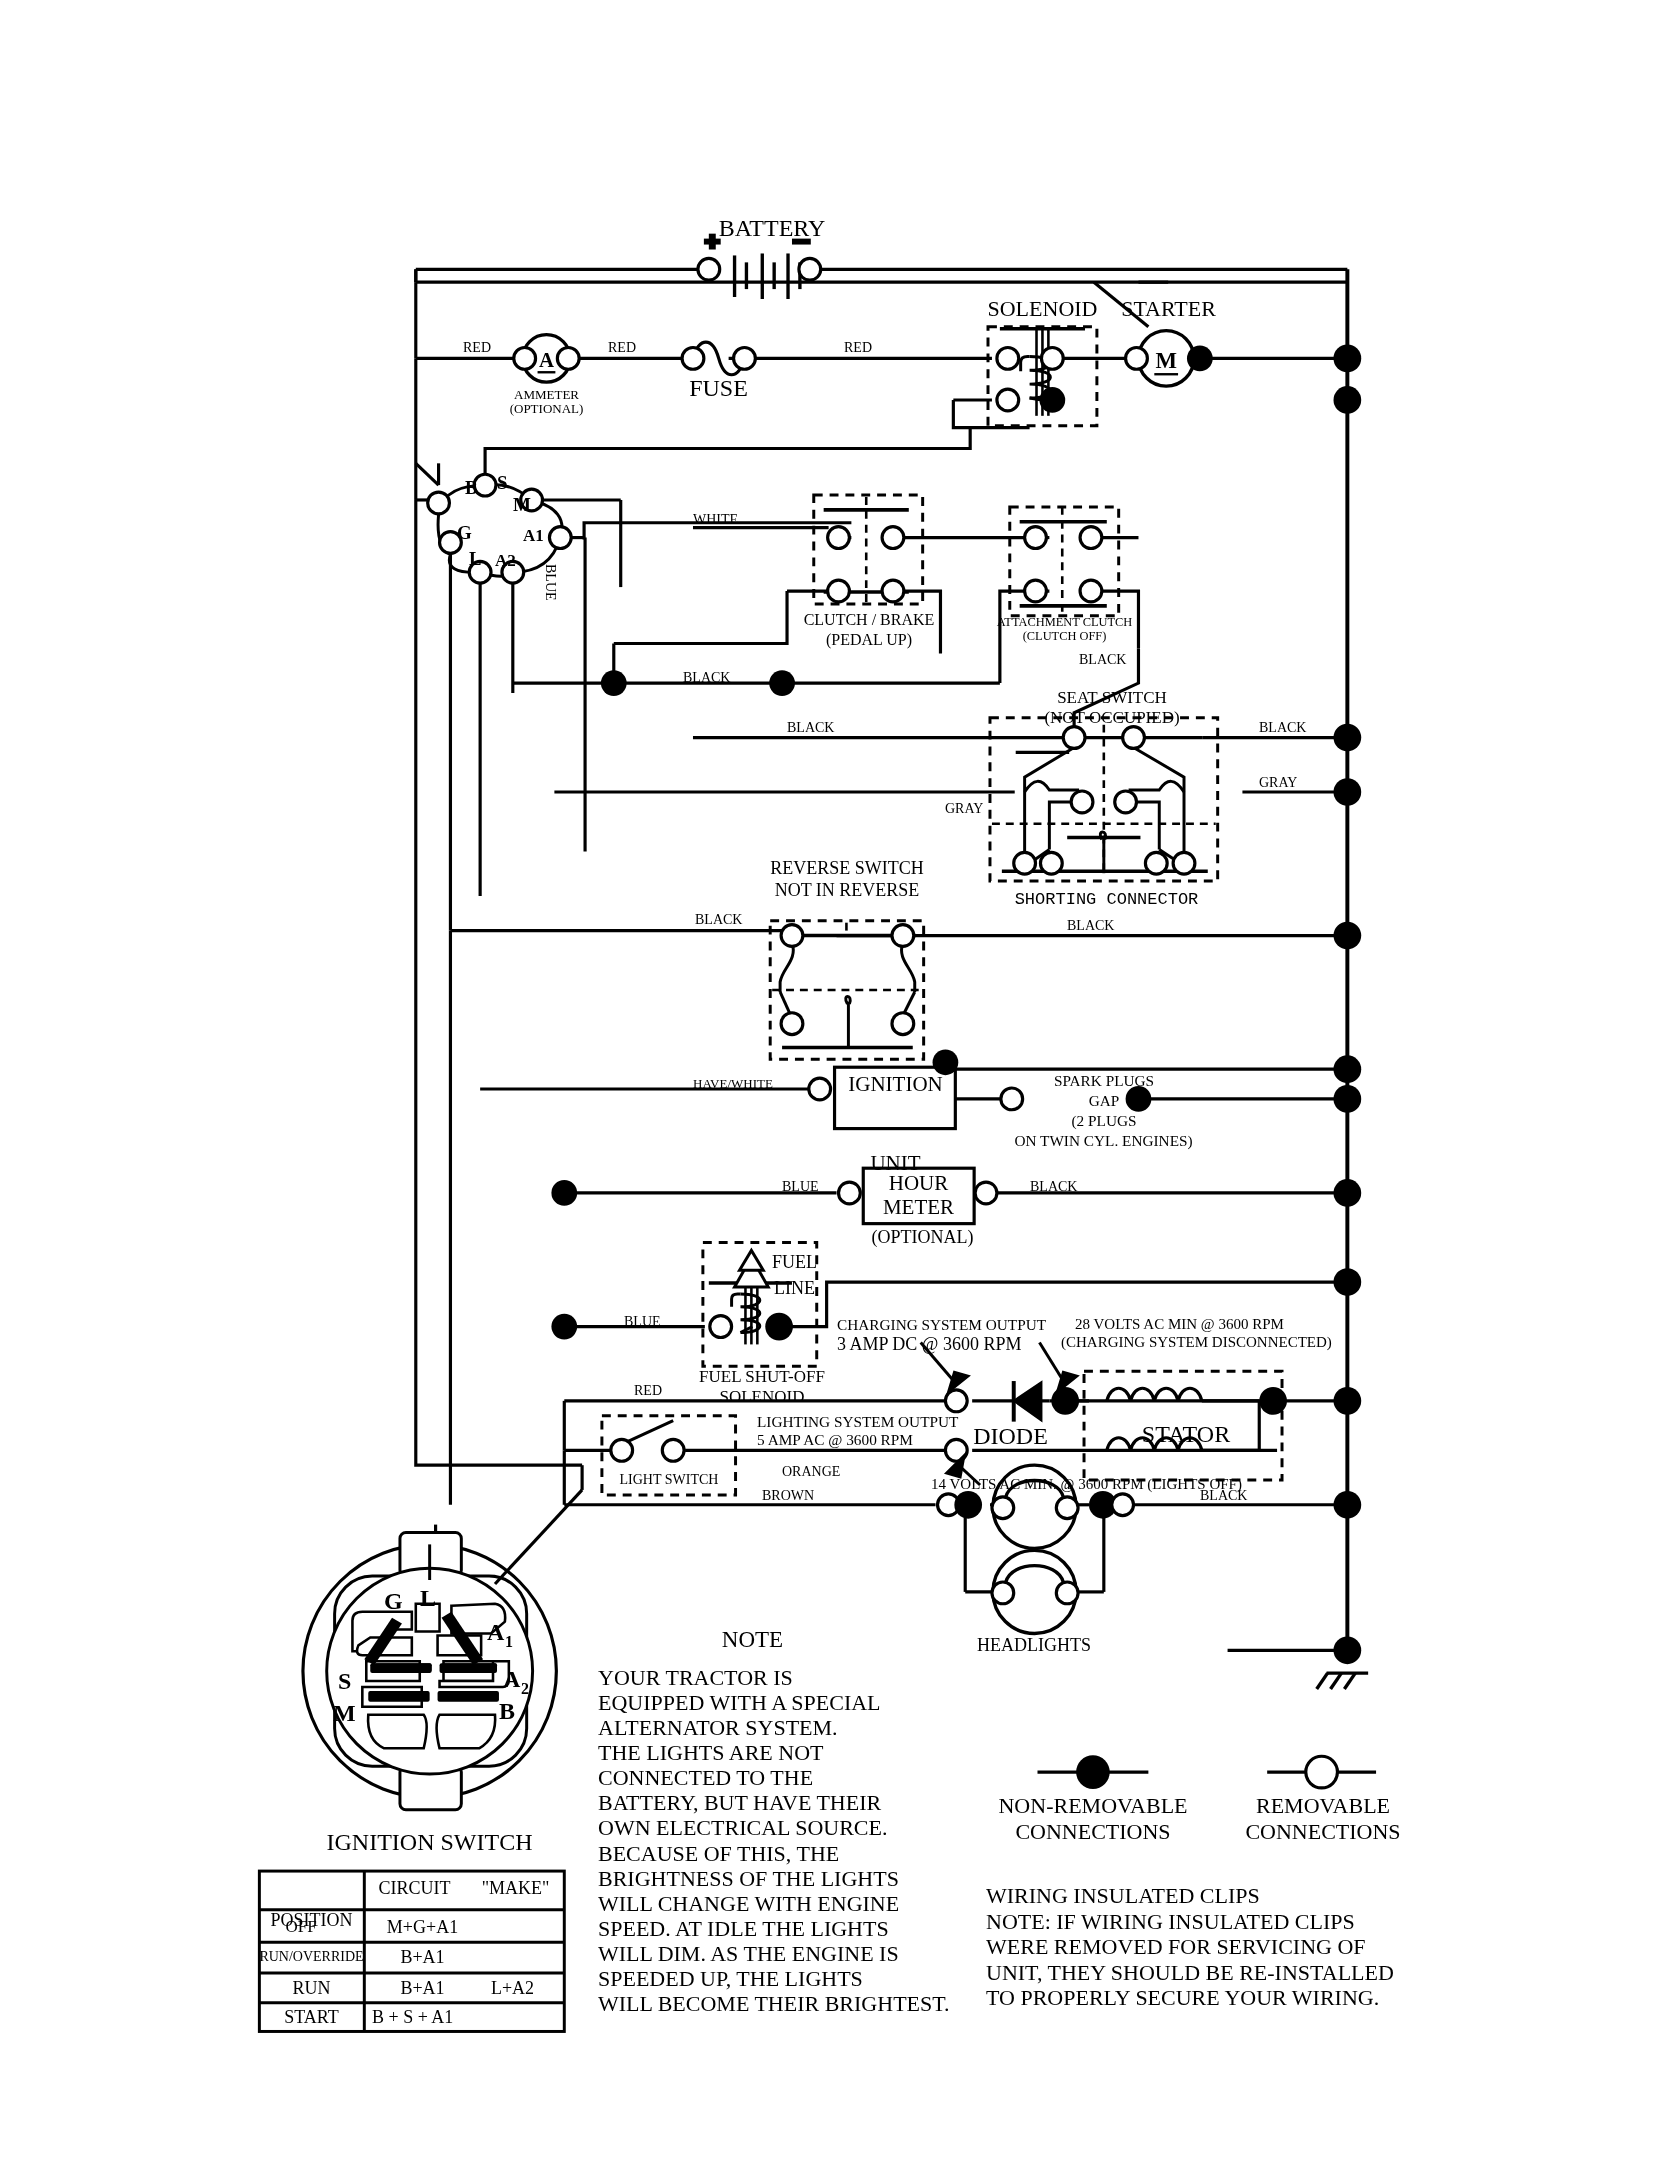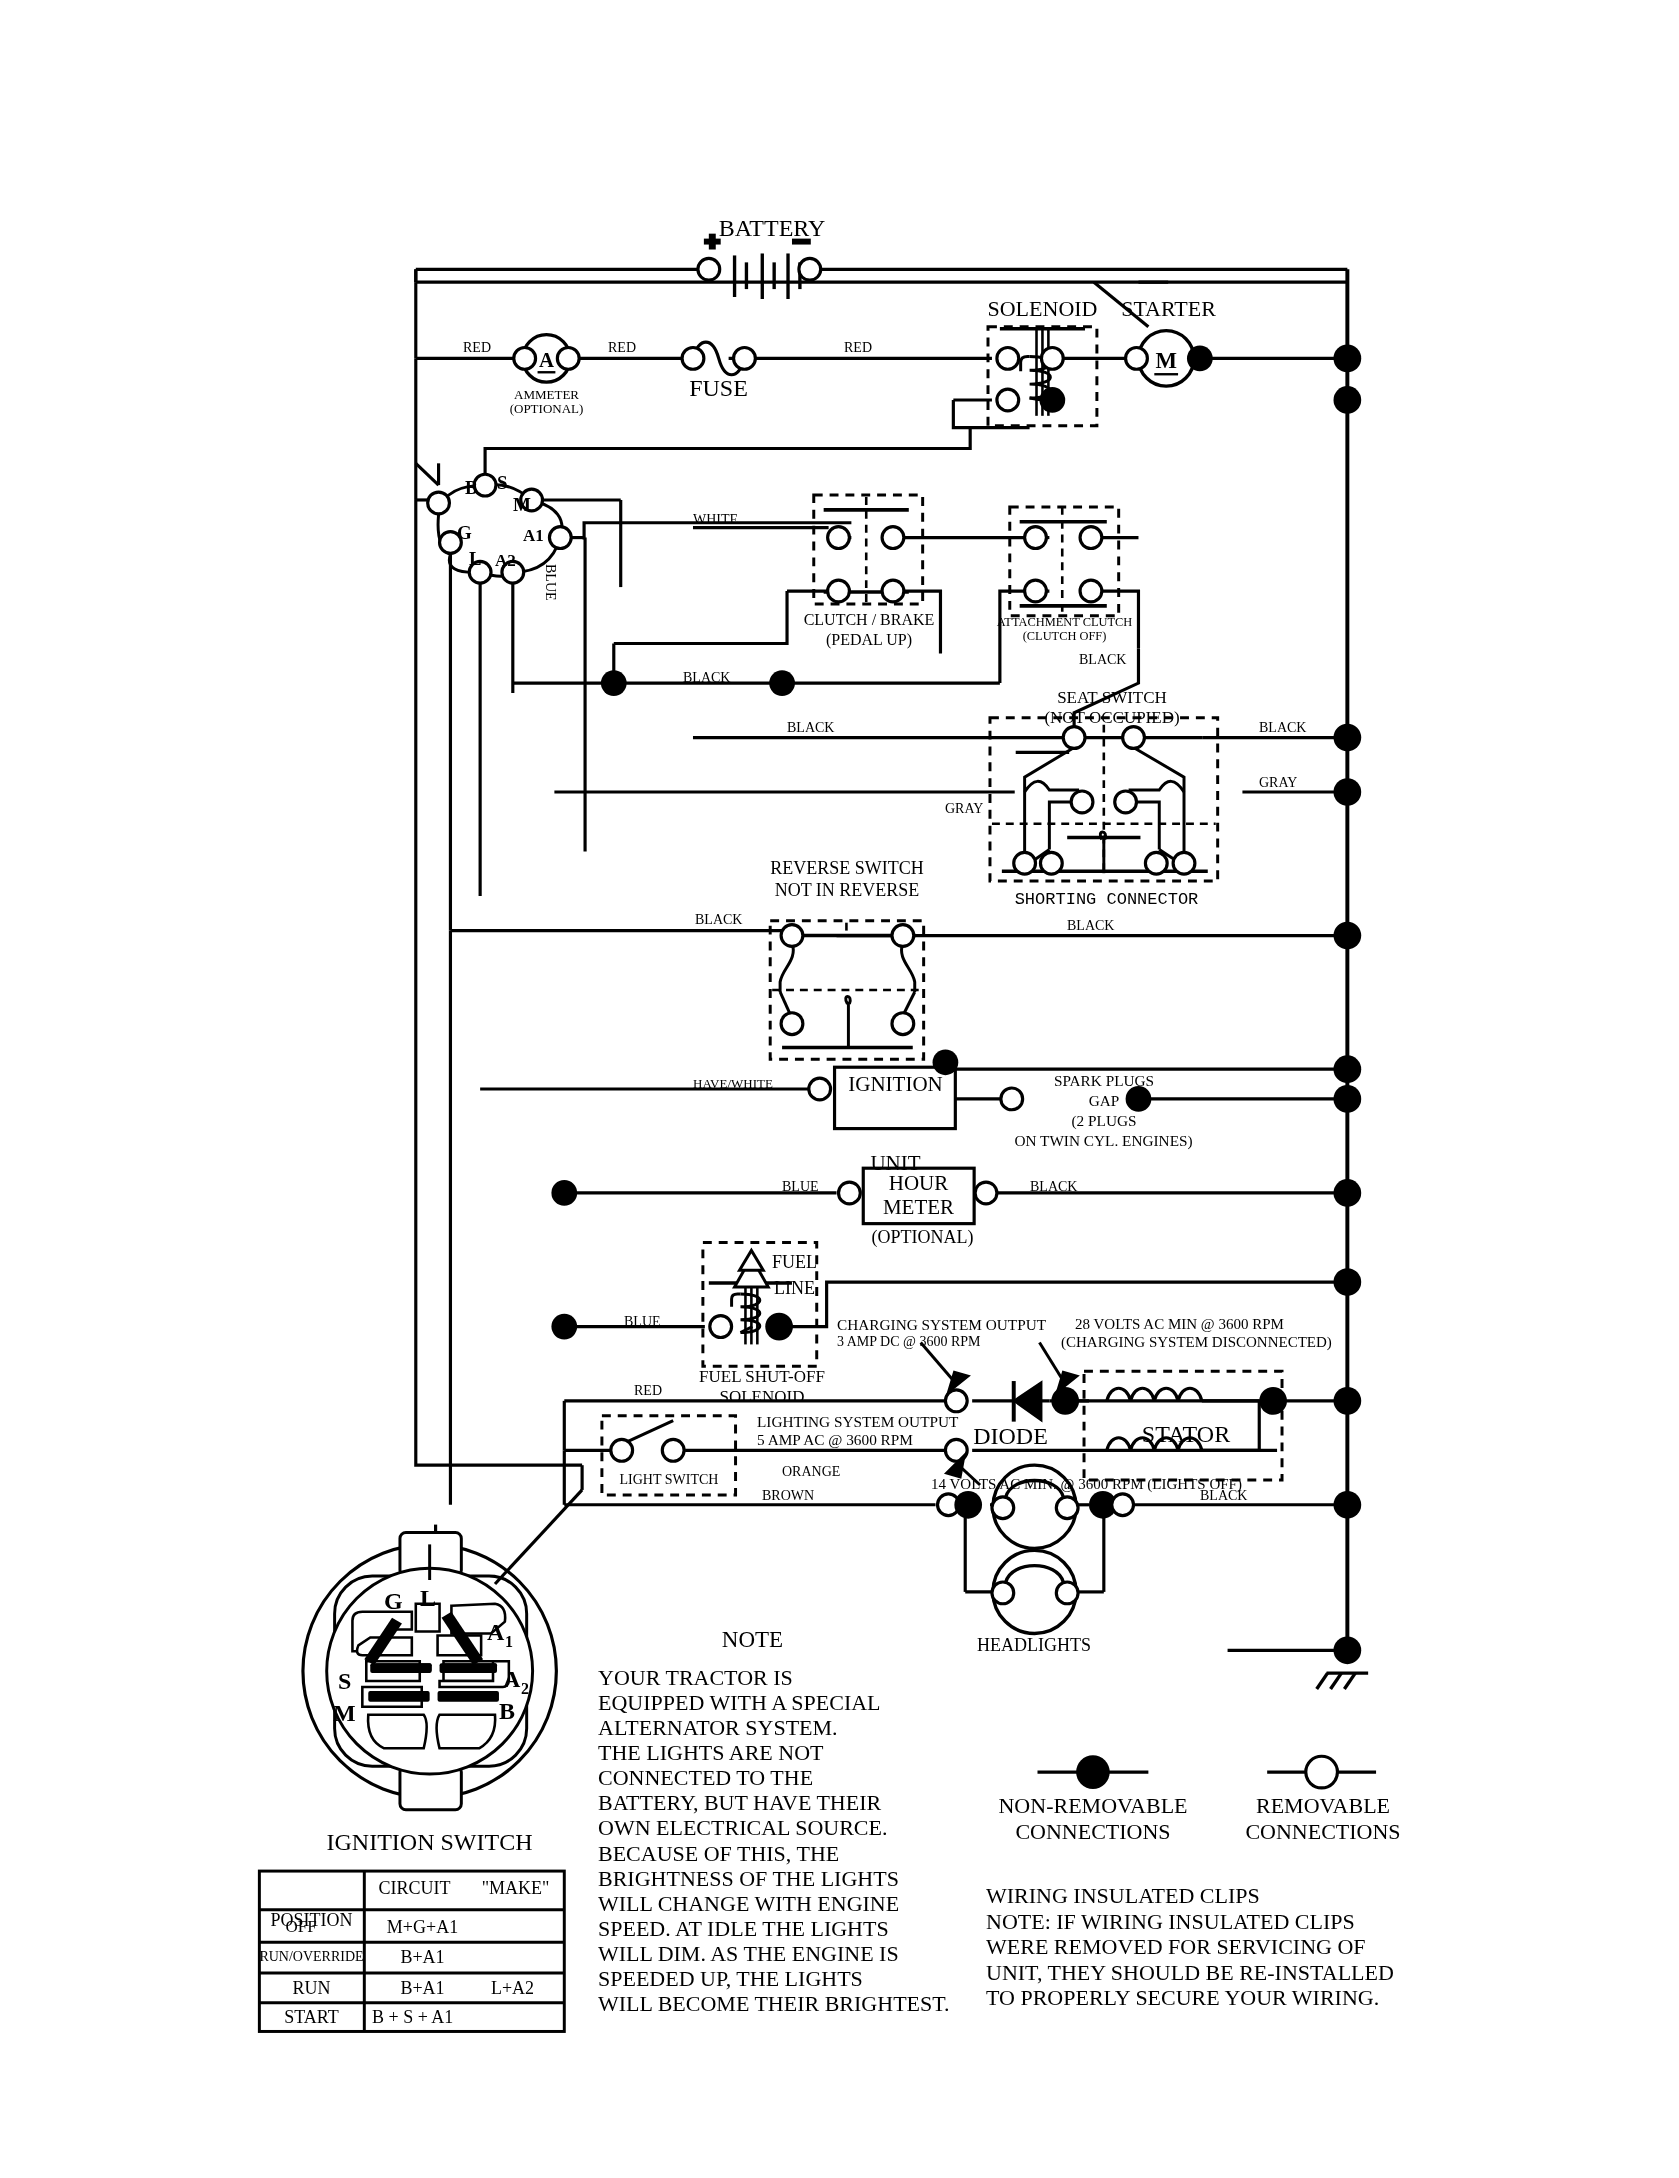--- a/index.html
+++ b/index.html
@@ -526,21 +526,21 @@
 <div class="lbl c" style="left:863px;top:1196px;width:111px;font-size:21px;">METER</div>
 <div class="lbl c" style="left:853px;top:1228px;width:139px;font-size:18px;">(OPTIONAL)</div>
 
 <div class="lbl" style="left:772px;top:1253px;font-size:18px;">FUEL</div>
 <div class="lbl" style="left:774px;top:1279px;font-size:18px;">LINE</div>
 <div class="lbl" style="left:624px;top:1315px;font-size:14px;">BLUE</div>
 <div class="lbl c" style="left:673px;top:1368px;width:178px;font-size:17px;">FUEL SHUT-OFF</div>
 <div class="lbl c" style="left:673px;top:1388px;width:178px;font-size:17px;">SOLENOID</div>
 
 <div class="lbl" style="left:837px;top:1317px;font-size:15.3px;">CHARGING SYSTEM OUTPUT</div>
-<div class="lbl" style="left:837px;top:1335px;font-size:14px;">3 AMP DC @ 3600 RPM</div>
+<div class="lbl" style="left:837px;top:1335px;font-size:18px;">3 AMP DC @ 3600 RPM</div>
 
 <div class="lbl" style="left:1075px;top:1317px;font-size:15px;">28 VOLTS AC MIN @ 3600 RPM</div>
 <div class="lbl" style="left:1061px;top:1335px;font-size:15px;">(CHARGING SYSTEM DISCONNECTED)</div>
 
 <div class="lbl" style="left:634px;top:1384px;font-size:14px;">RED</div>
 <div class="lbl" style="left:757px;top:1414px;font-size:15.3px;">LIGHTING SYSTEM OUTPUT</div>
 <div class="lbl" style="left:757px;top:1432px;font-size:15.3px;">5 AMP AC @ 3600 RPM</div>
 <div class="lbl c" style="left:941px;top:1424px;width:139px;font-size:24px;">DIODE</div>
 <div class="lbl c" style="left:1099px;top:1422px;width:174px;font-size:24px;">STATOR</div>
 <div class="lbl c" style="left:602px;top:1473px;width:134px;font-size:14px;">LIGHT SWITCH</div>

